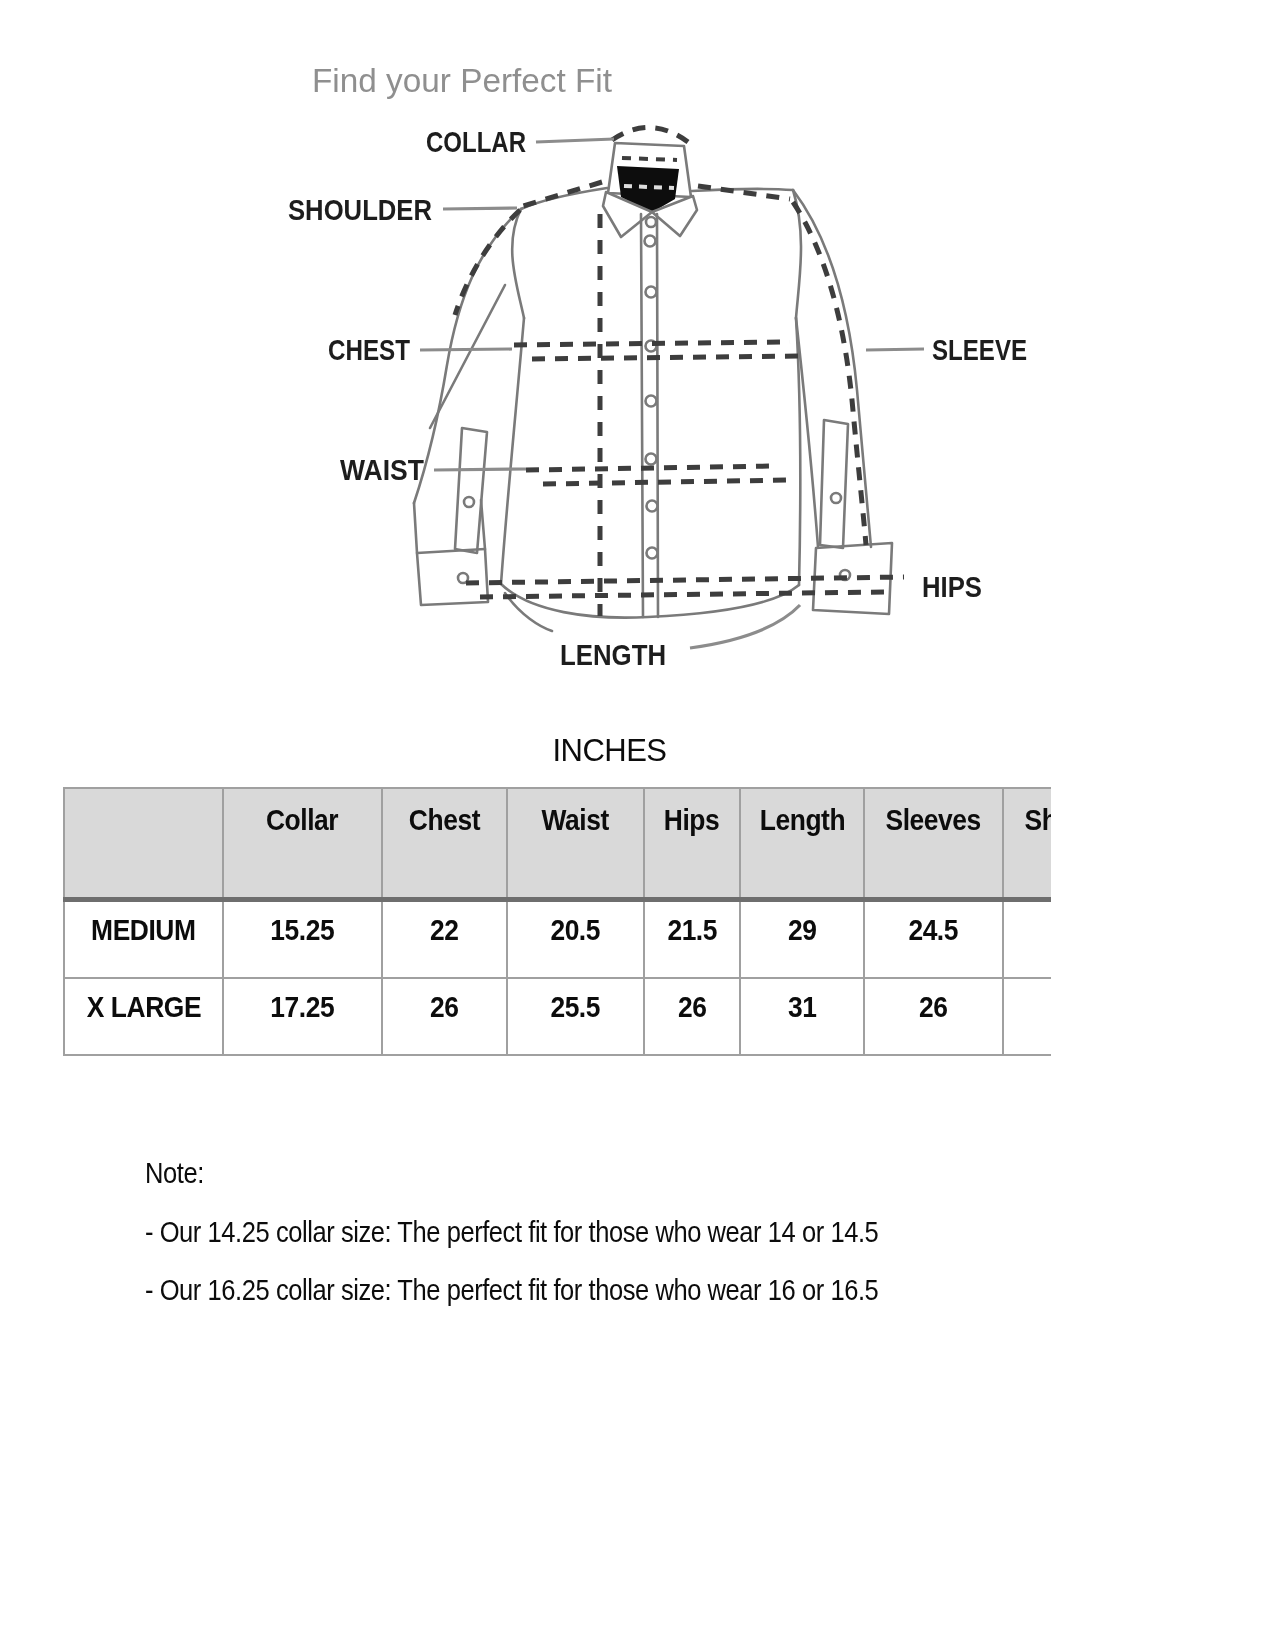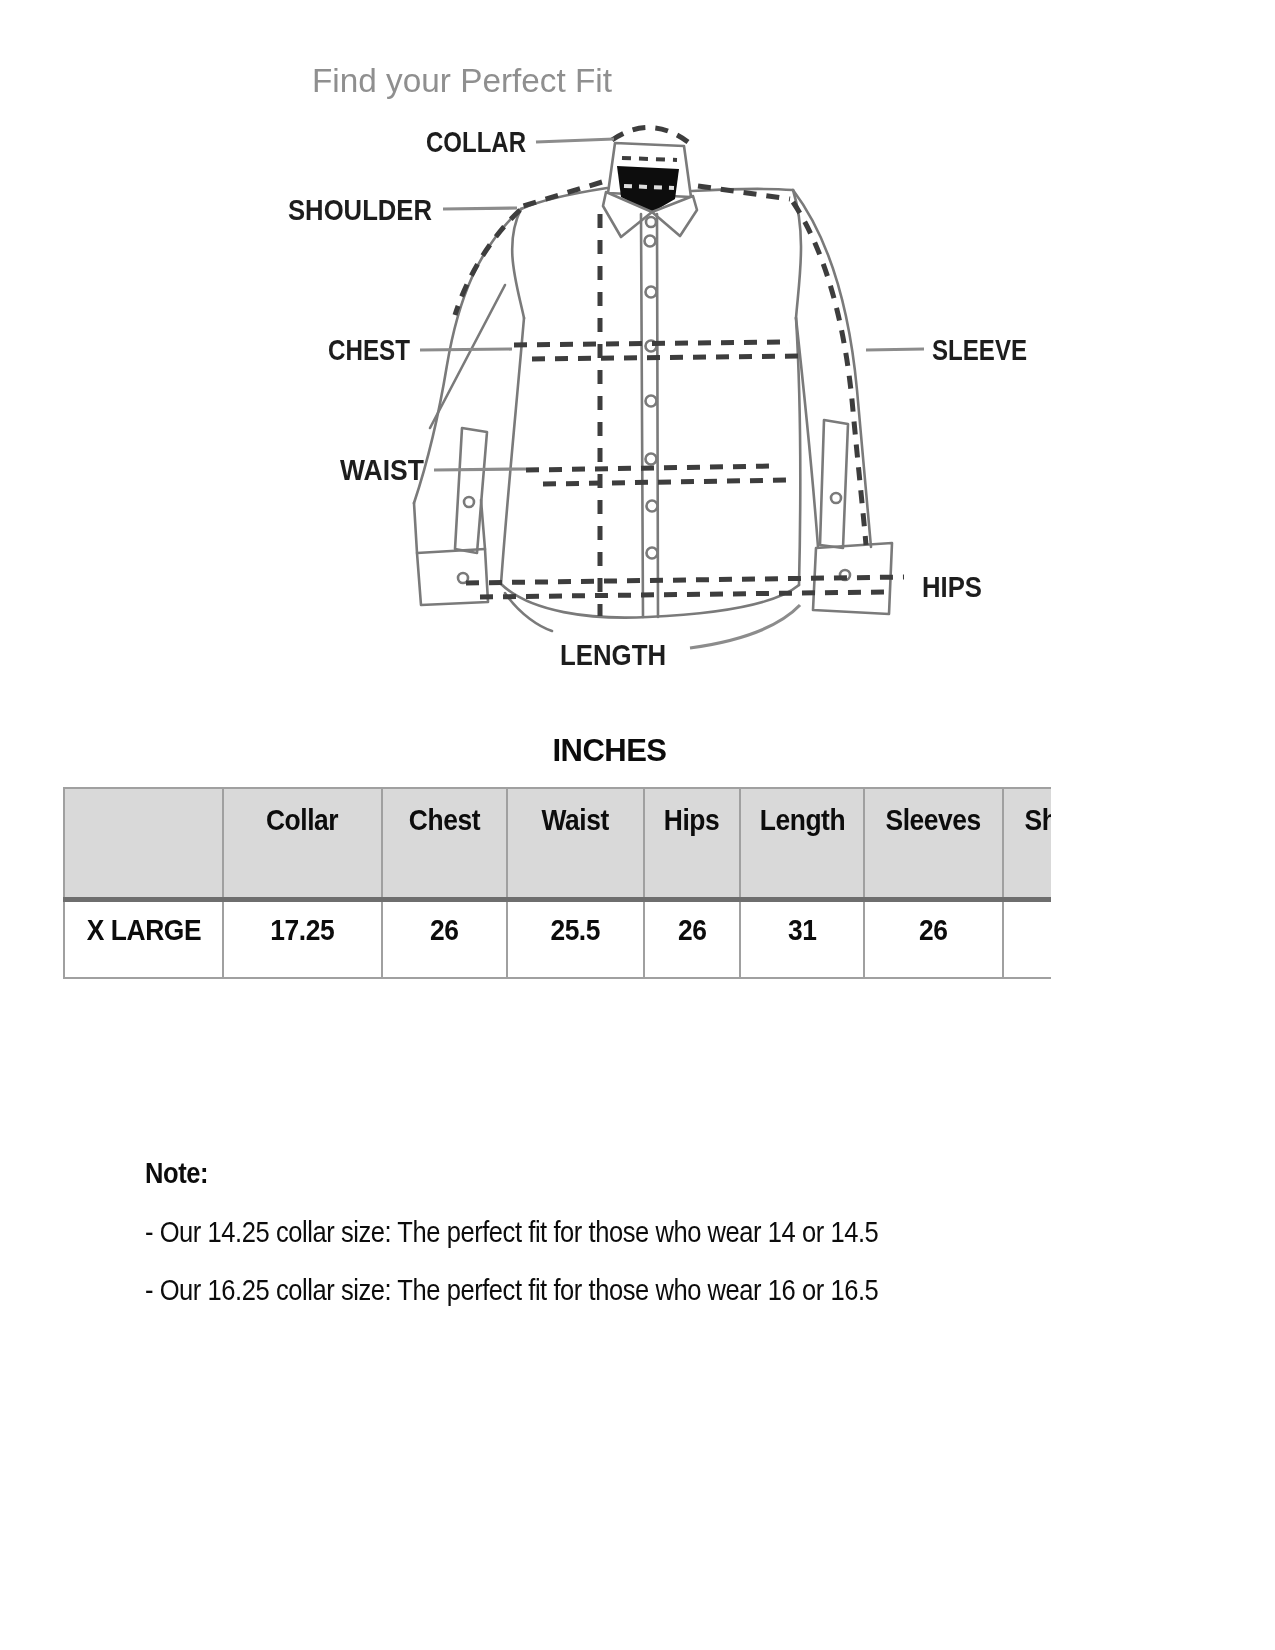--- a/index.html
+++ b/index.html
@@ -11,21 +11,21 @@
     color:#101010;
     overflow:hidden;
   }
   svg{display:block;}
   svg text{font-family:"Liberation Sans","DejaVu Sans",sans-serif;}
   .diagram-title{font-size:34px;fill:#8f8f8f;}
   .diagram-label{font-size:30px;font-weight:bold;fill:#1d1d1d;}
 
   .inches-heading{
     position:absolute;left:63px;top:733px;width:1093px;
-    text-align:center;font-size:31px;font-weight:bold;
+    text-align:center;font-size:31px;font-weight:normal;
     letter-spacing:-0.5px;color:#0c0c0c;
   }
 
   table.size-chart{
     position:absolute;left:63px;top:787px;
     width:1093px;border-collapse:collapse;table-layout:fixed;
   }
   table.size-chart th,table.size-chart td{
     border:2px solid #a0a0a0;
     text-align:center;vertical-align:top;
@@ -38,21 +38,21 @@
     padding-top:14px;
     border-bottom:5px solid #6e6e6e;
   }
   table.size-chart tbody th,
   table.size-chart tbody td{
     height:64px;font-size:30px;padding-top:11px;background:#ffffff;
   }
   .cnd{display:inline-block;transform:scaleX(0.88);transform-origin:center top;white-space:nowrap;letter-spacing:-0.5px;}
 
   .notes{position:absolute;left:145px;top:1158px;}
-  .note-title{font-size:29px;font-weight:bold;line-height:31px;margin-bottom:28px;color:#0c0c0c;}
+  .note-title{font-size:29px;font-weight:normal;line-height:31px;margin-bottom:28px;color:#0c0c0c;}
   .note-line{font-size:29px;font-weight:normal;line-height:31px;margin-bottom:27px;color:#0c0c0c;}
   .notes .cnd{transform-origin:left top;}
 </style>
 </head>
 <body>
 
 <div class="page">
 
   <svg width="1275" height="675" viewBox="0 0 1275 675">
 
@@ -160,20 +160,30 @@
         <th><span class="cnd">Chest</span></th>
         <th><span class="cnd">Waist</span></th>
         <th><span class="cnd">Hips</span></th>
         <th><span class="cnd">Length</span></th>
         <th><span class="cnd">Sleeves</span></th>
         <th><span class="cnd">Shoulder</span></th>
       </tr>
     </thead>
     <tbody>
       <tr>
+        <th><span class="cnd">MEDIUM</span></th>
+        <td><span class="cnd">15.25</span></td>
+        <td><span class="cnd">22</span></td>
+        <td><span class="cnd">20.5</span></td>
+        <td><span class="cnd">21.5</span></td>
+        <td><span class="cnd">29</span></td>
+        <td><span class="cnd">24.5</span></td>
+        <td><span class="cnd">18.5</span></td>
+      </tr>
+      <tr>
         <th><span class="cnd">X LARGE</span></th>
         <td><span class="cnd">17.25</span></td>
         <td><span class="cnd">26</span></td>
         <td><span class="cnd">25.5</span></td>
         <td><span class="cnd">26</span></td>
         <td><span class="cnd">31</span></td>
         <td><span class="cnd">26</span></td>
         <td><span class="cnd">20</span></td>
       </tr>
     </tbody>

